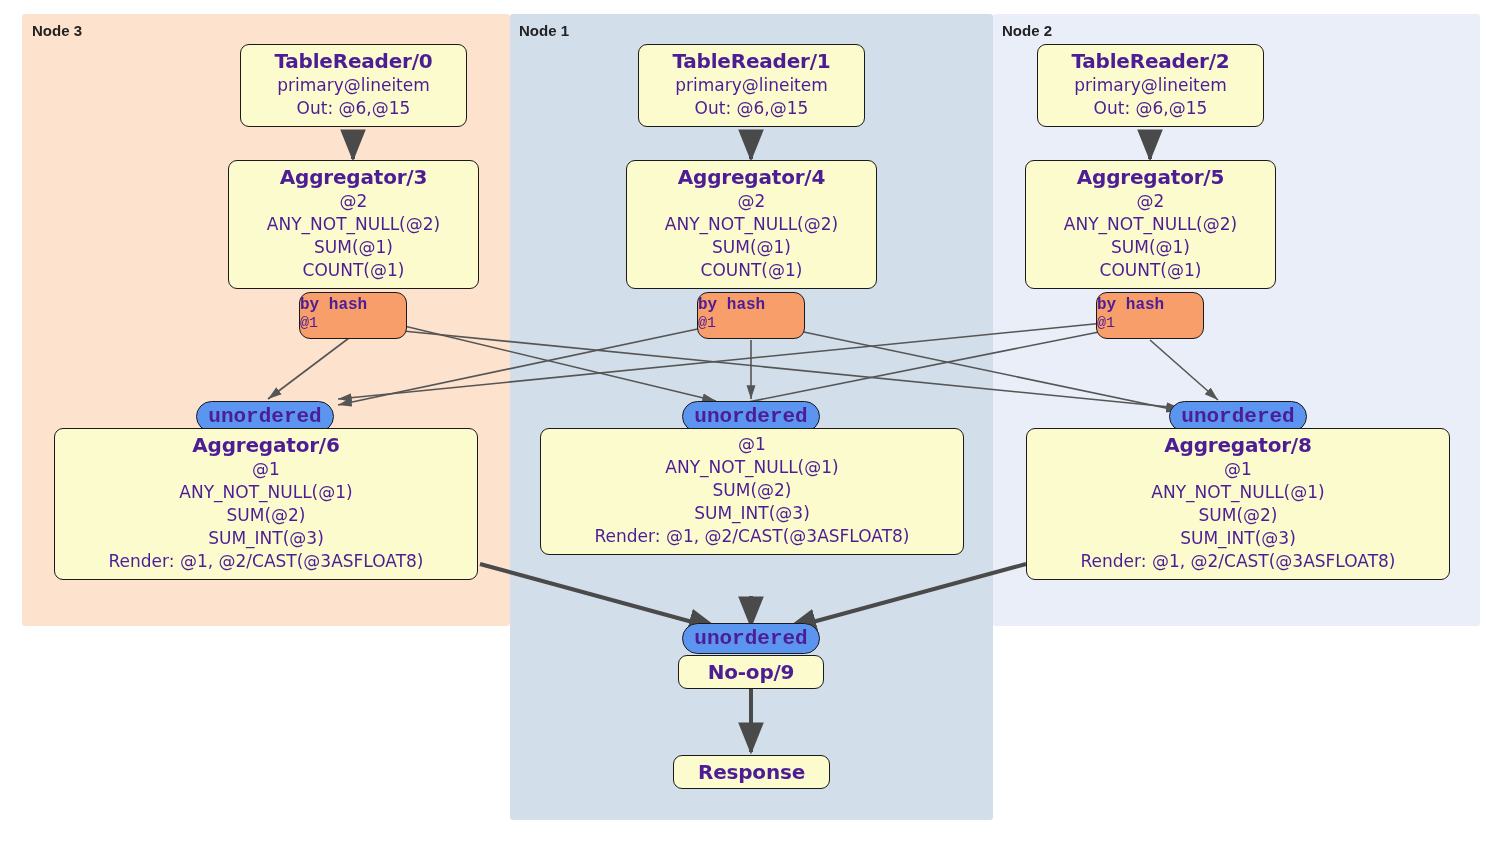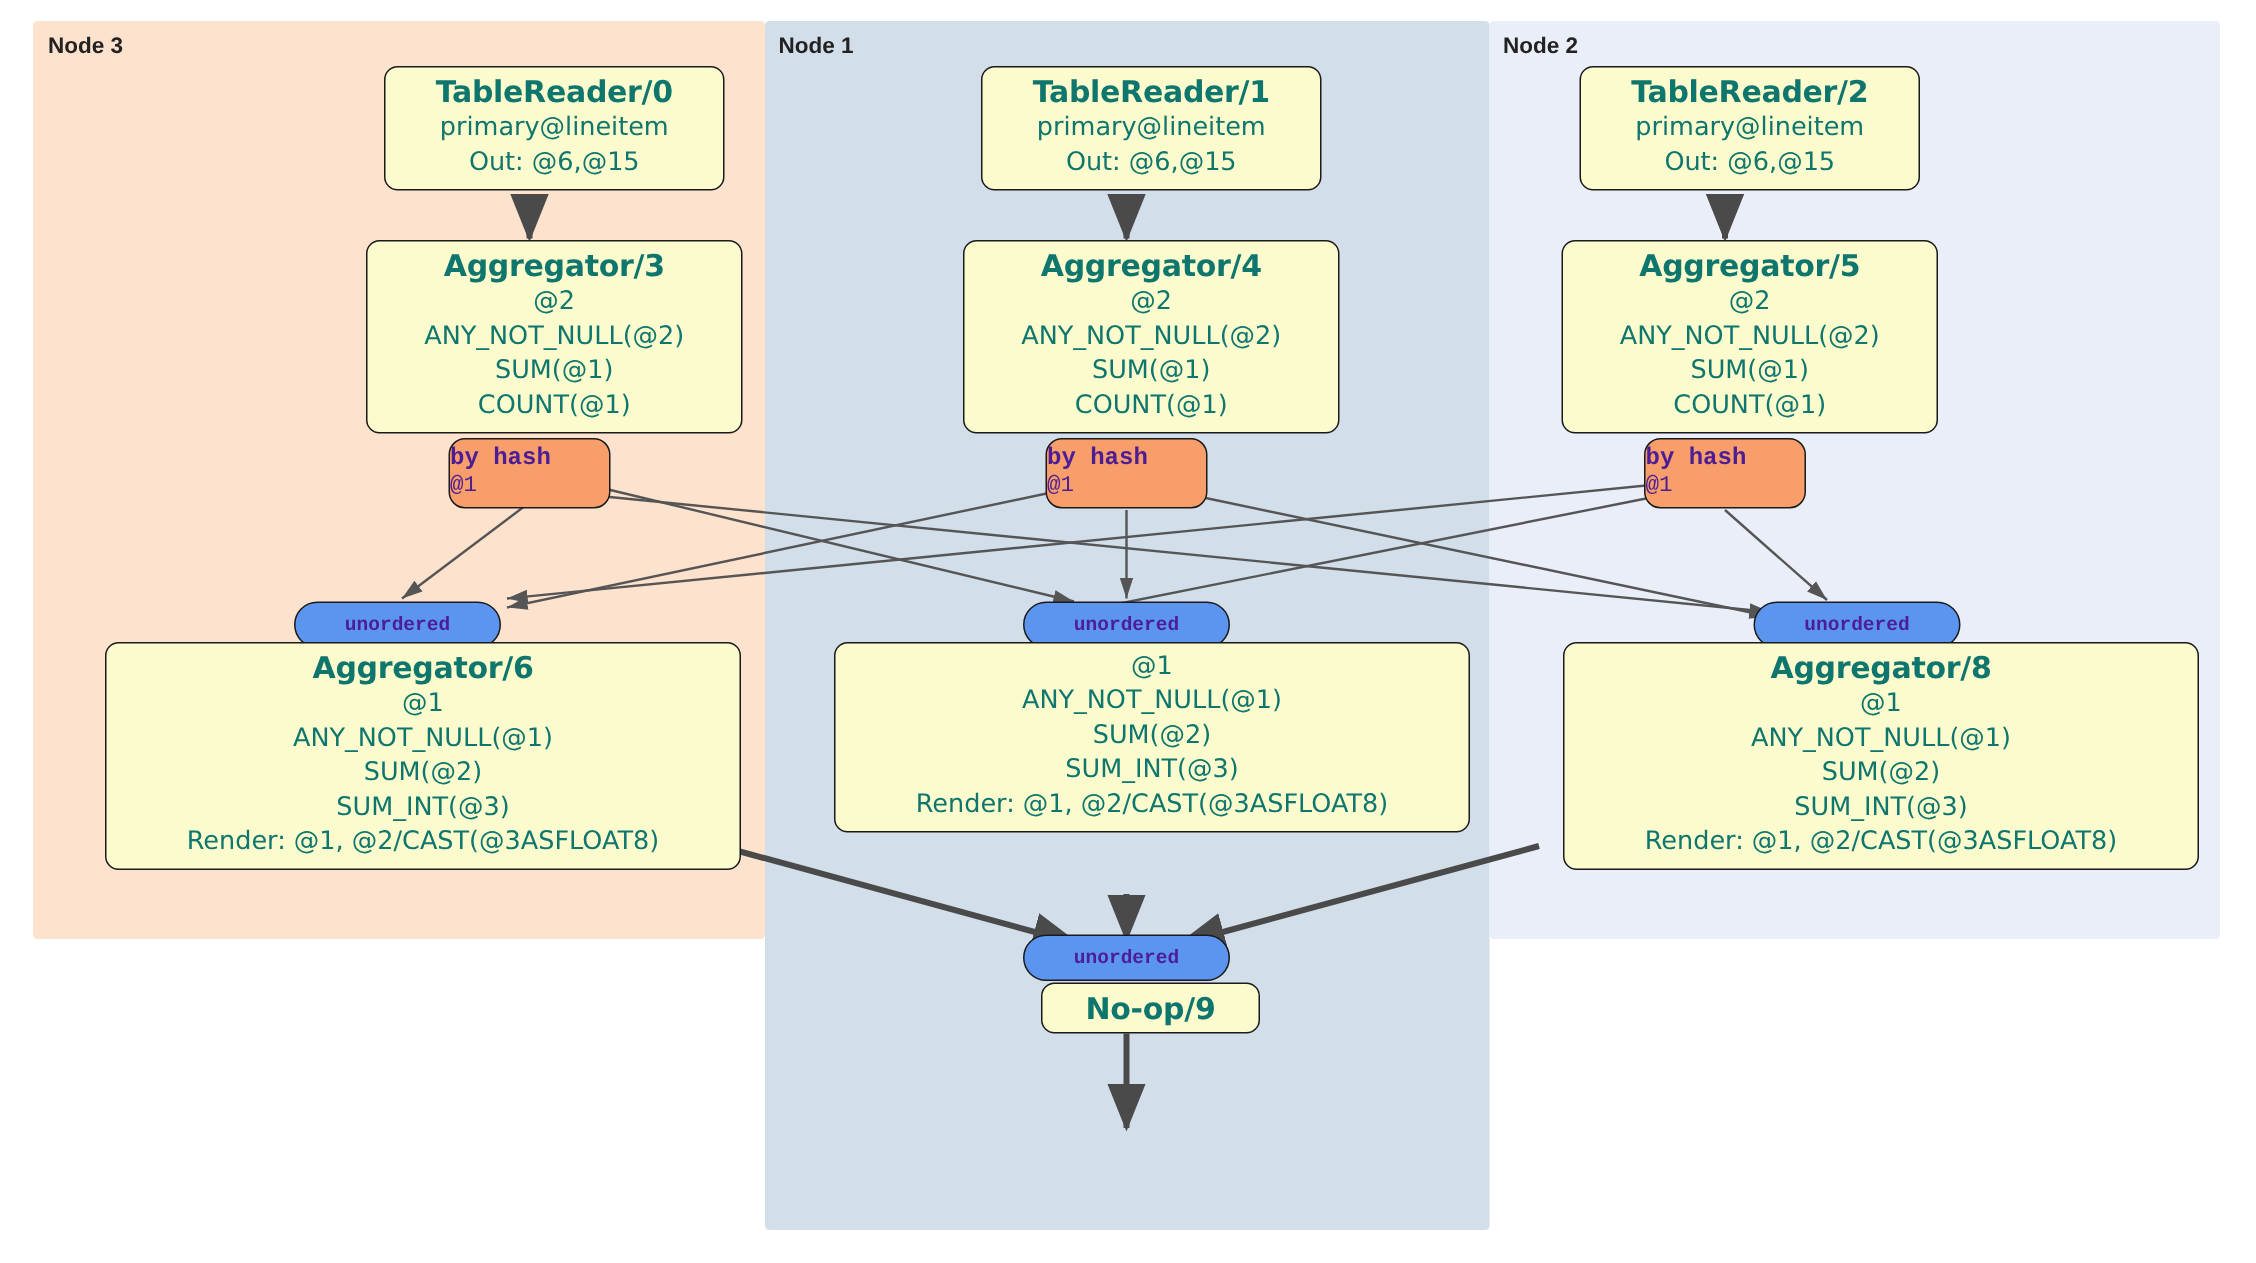--- a/index.html
+++ b/index.html
@@ -41,22 +41,21 @@
   
   .proc {
     position: absolute;
     box-sizing: border-box;
     background: #FBFBCD;
     border: 1.6px solid #1a1a1a;
     border-radius: 9px;
     text-align: center;
     padding: 4px 10px 6px 10px;
     font-family: "DejaVu Sans", sans-serif;
-    color: #0f766e;
-    margin-left: 16px;
+    color: #4c1d95;
   }
   .proc .ptitle {
     font-weight: bold;
     font-size: 20px;
     line-height: 25px;
     letter-spacing: -0.2px;
   }
   .proc .pline {
     font-size: 17px;
     line-height: 23px;
@@ -89,21 +88,21 @@
     line-height: 20px;
   }
   .pill.hash .hsub {
     font-size: 15px;
     line-height: 18px;
   }
   .pill.unordered {
     background: #5B95F0;
     border-radius: 16px;
     font-weight: bold;
-    font-size: 13px;
+    font-size: 21px;
     display: flex;
     align-items: center;
     justify-content: center;
   }
 </style>
 </head>
 <body>
 
 <div id="canvas">
 
@@ -215,20 +214,23 @@
     <div class="pline">SUM_INT(@3)</div>
     <div class="pline">Render: @1, @2/CAST(@3ASFLOAT8)</div>
   </div>
 
   <div class="pill unordered" style="left:682px; top:623px; width:138px; height:31px;">unordered</div>
 
   <div class="proc small" style="left:678px; top:655px; width:146px;">
     <div class="ptitle">No-op/9</div>
   </div>
 
+  <div class="proc small" style="left:673px; top:755px; width:157px;">
+    <div class="ptitle">Response</div>
+  </div>
 
   <div class="proc" style="left:1037px; top:44px; width:227px;">
     <div class="ptitle">TableReader/2</div>
     <div class="pline">primary@lineitem</div>
     <div class="pline">Out: @6,@15</div>
   </div>
 
   <div class="proc" style="left:1025px; top:160px; width:251px;">
     <div class="ptitle">Aggregator/5</div>
     <div class="pline">@2</div>

